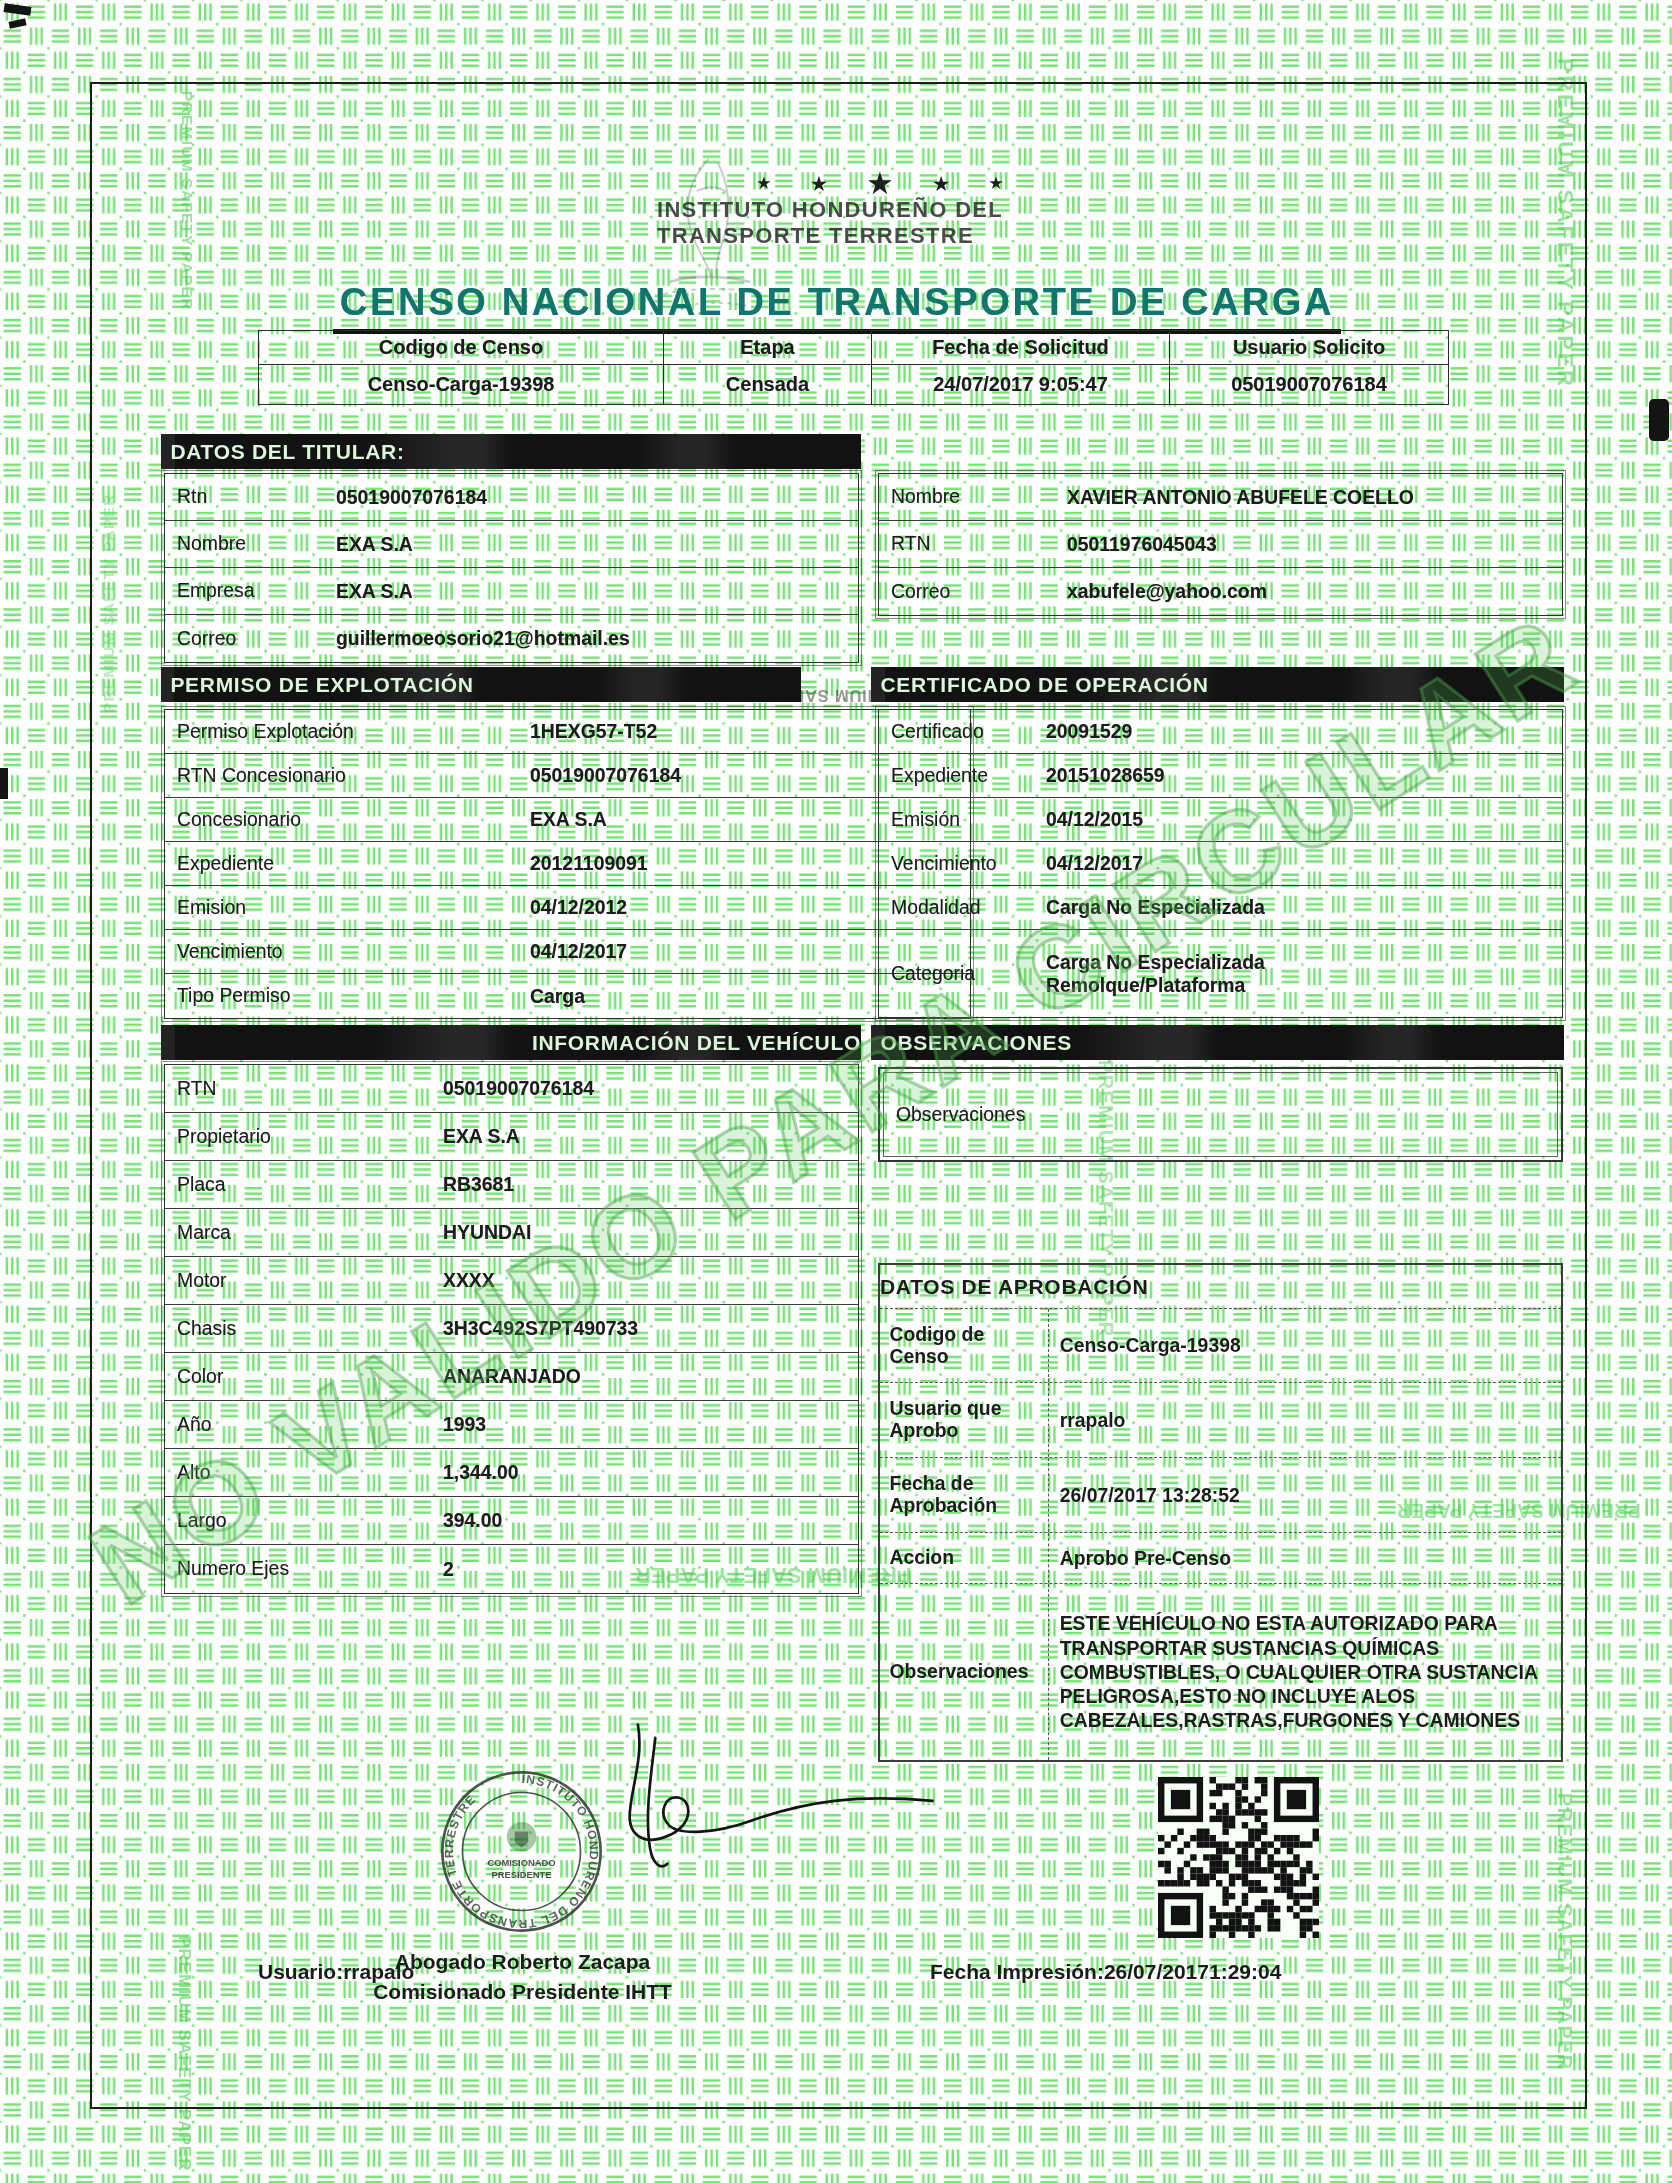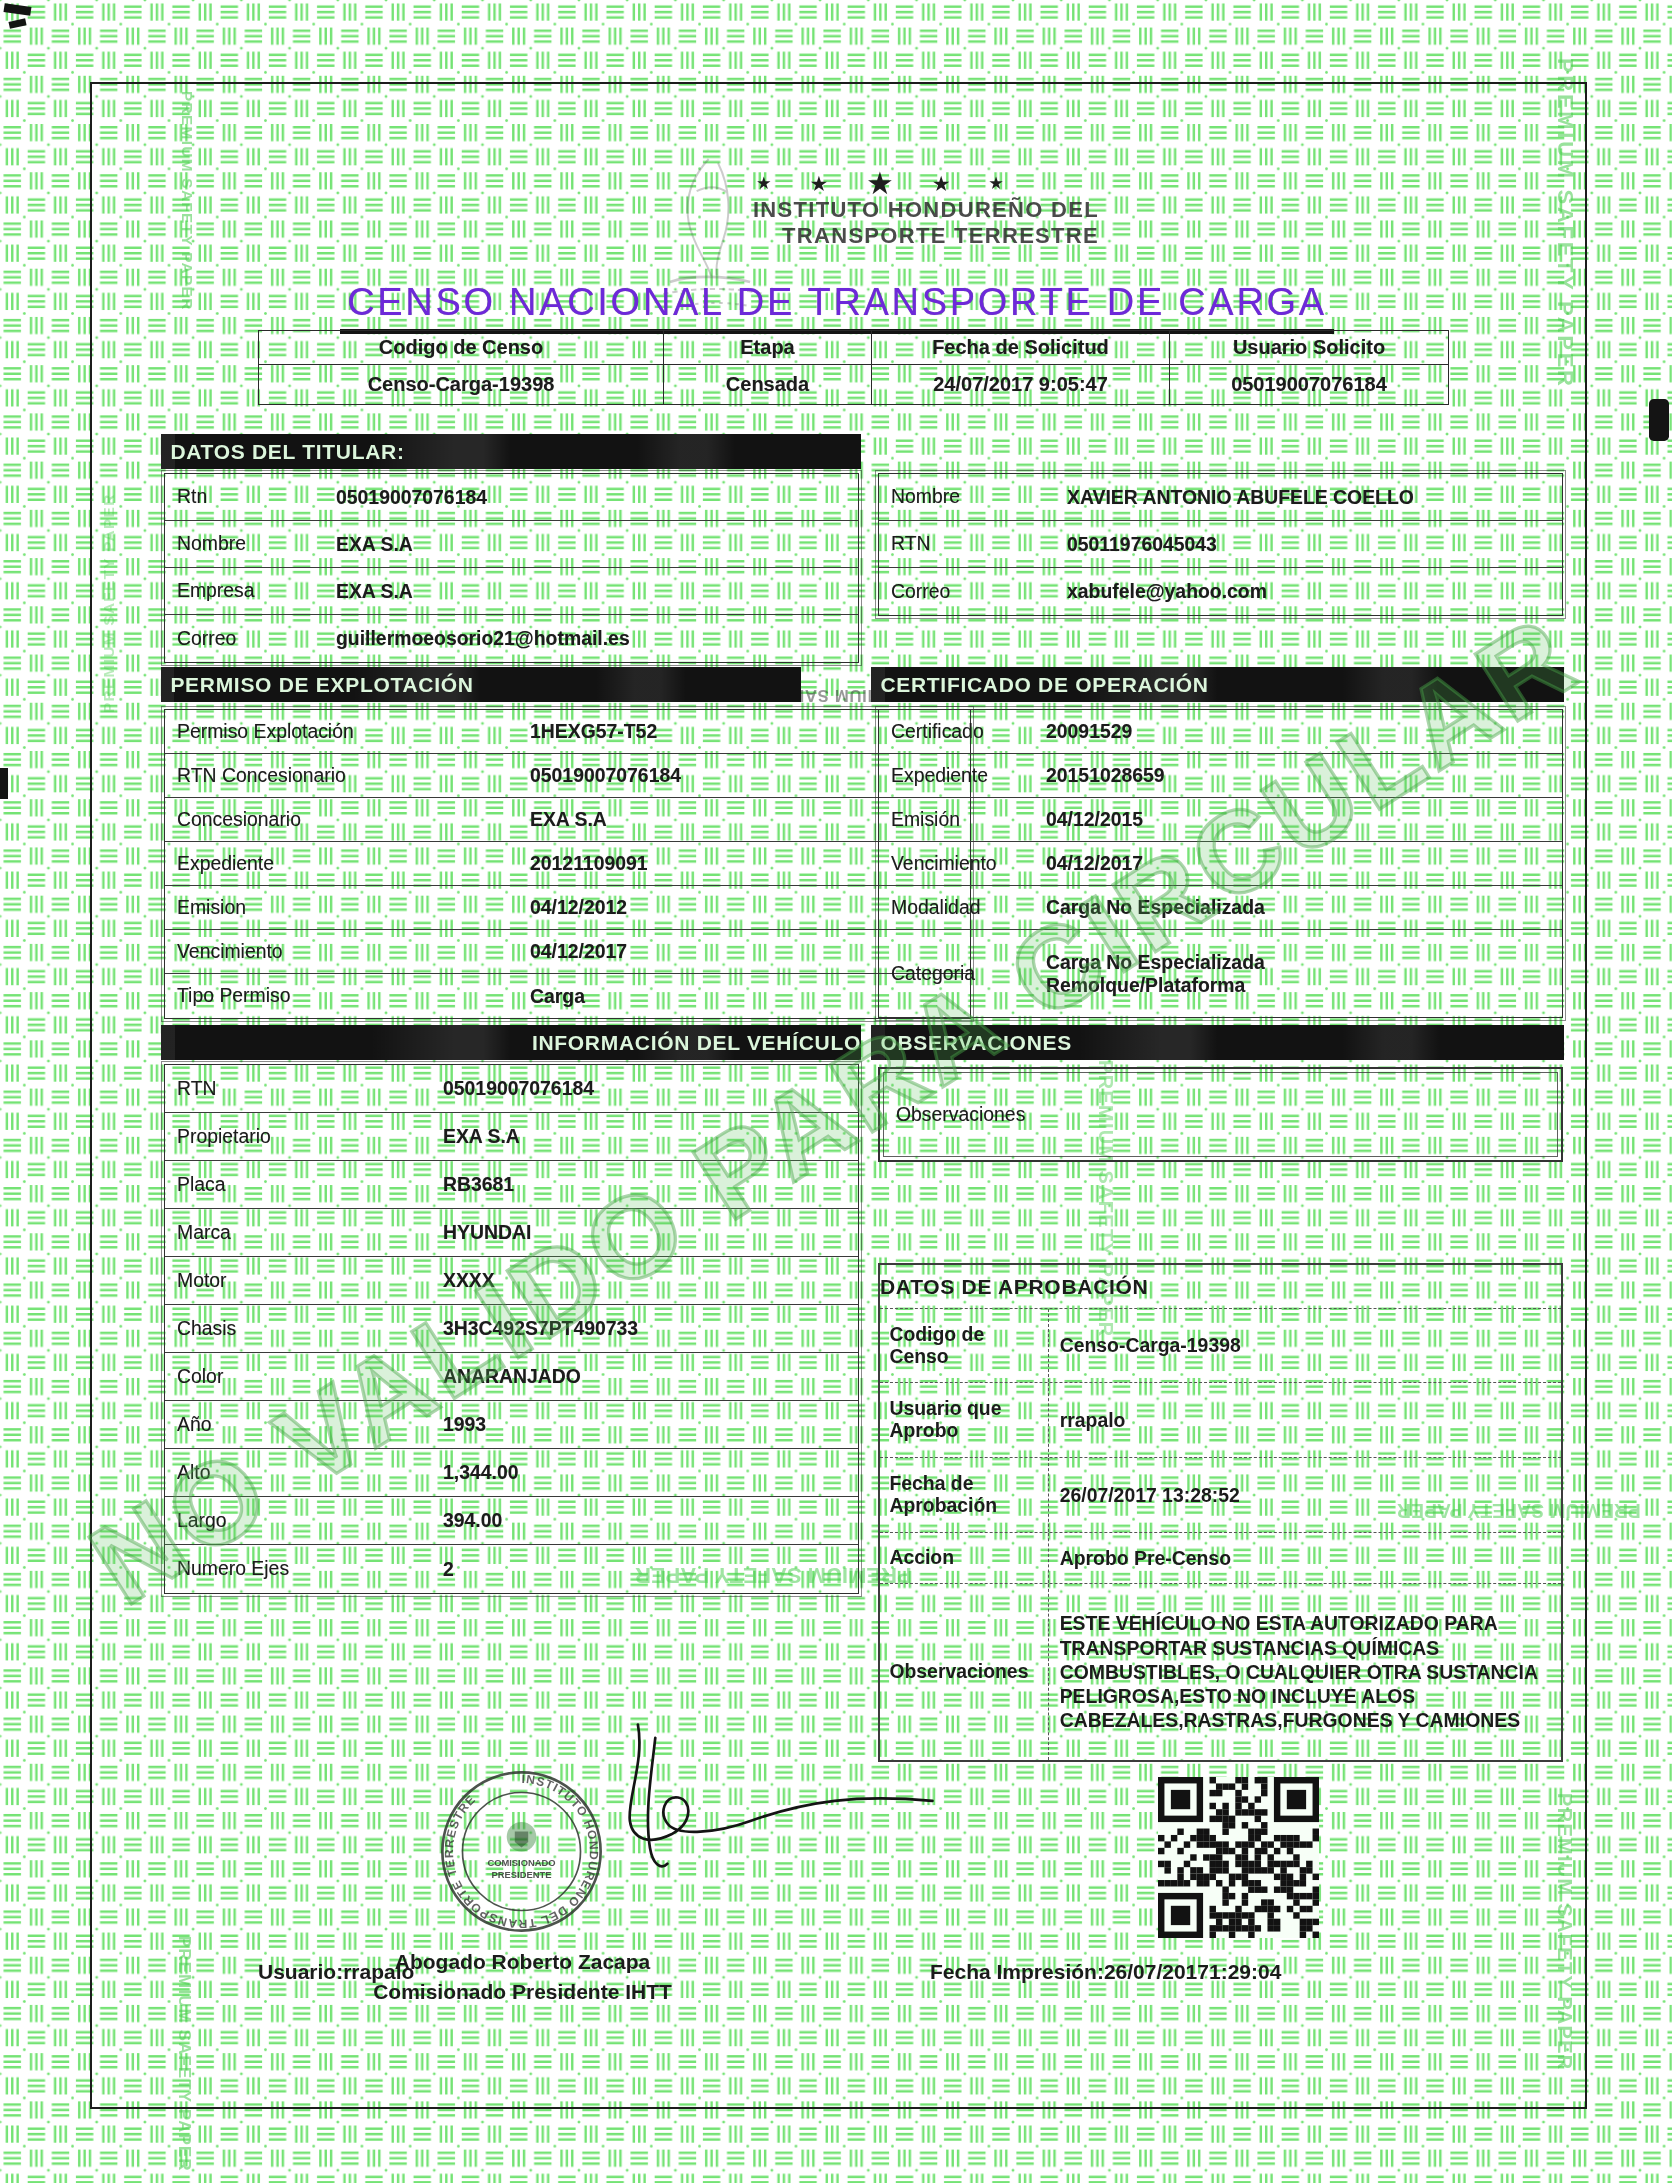--- a/index.html
+++ b/index.html
@@ -16,25 +16,25 @@
     color:rgba(80,205,85,.58);letter-spacing:1.3px;z-index:1;}
   .hwm{position:absolute;font-weight:700;white-space:nowrap;z-index:1;color:rgba(80,205,85,.55);}
   .diagwm{position:absolute;left:834px;top:1109px;z-index:6;white-space:nowrap;
     transform:translate(-50%,-50%) rotate(-32.5deg);
     font-size:115px;font-weight:700;letter-spacing:5.4px;
     color:rgba(85,190,85,0.22);-webkit-text-stroke:3.3px rgba(70,165,70,0.45);pointer-events:none;}
   
   .faint-logo{position:absolute;left:623px;top:151px;z-index:2;opacity:.3;}
   .stars{position:absolute;left:756px;top:165px;width:248px;display:flex;justify-content:space-between;
     align-items:center;z-index:2;color:#1e1e1e;}
-  .institute{position:absolute;left:657px;top:197px;width:442px;text-align:right;z-index:2;
+  .institute{position:absolute;left:657px;top:197px;width:442px;text-align:left;z-index:2;
     font-weight:700;font-size:22px;line-height:25.5px;letter-spacing:1.3px;color:#2c2c2c;opacity:.85;}
   .title{position:absolute;left:281px;top:281px;width:1112px;text-align:center;z-index:2;}
-  .title-inner{display:inline-block;font-weight:400;font-size:38px;letter-spacing:2.7px;
-    border-bottom:5.4px solid #141414;padding:0 6.7px 5.4px;color:#6d28d9;text-shadow:0 0 0.7px rgba(0,0,0,.35);}
+  .title-inner{display:inline-block;font-weight:700;font-size:38px;letter-spacing:2.7px;
+    border-bottom:5.4px solid #141414;padding:0 6.7px 5.4px;color:#0f766e;text-shadow:0 0 0.7px rgba(0,0,0,.35);}
   
   .reqtable{position:absolute;left:258px;top:330px;width:1189px;z-index:2;
     display:grid;grid-template-columns:405px 208px 298px 1fr;border:1.3px solid #2a2a2a;}
   .reqh,.reqv{display:flex;align-items:center;justify-content:center;font-weight:700;
     text-shadow:0 0 0.7px rgba(0,0,0,.3);}
   .reqh{height:33px;font-size:20px;border-bottom:1.3px solid #2a2a2a;}
   .reqv{height:39px;font-size:20px;}
   .cdiv{border-right:1.3px solid #2a2a2a;}
   
   .band{position:absolute;height:35px;z-index:2;background:#121212;

